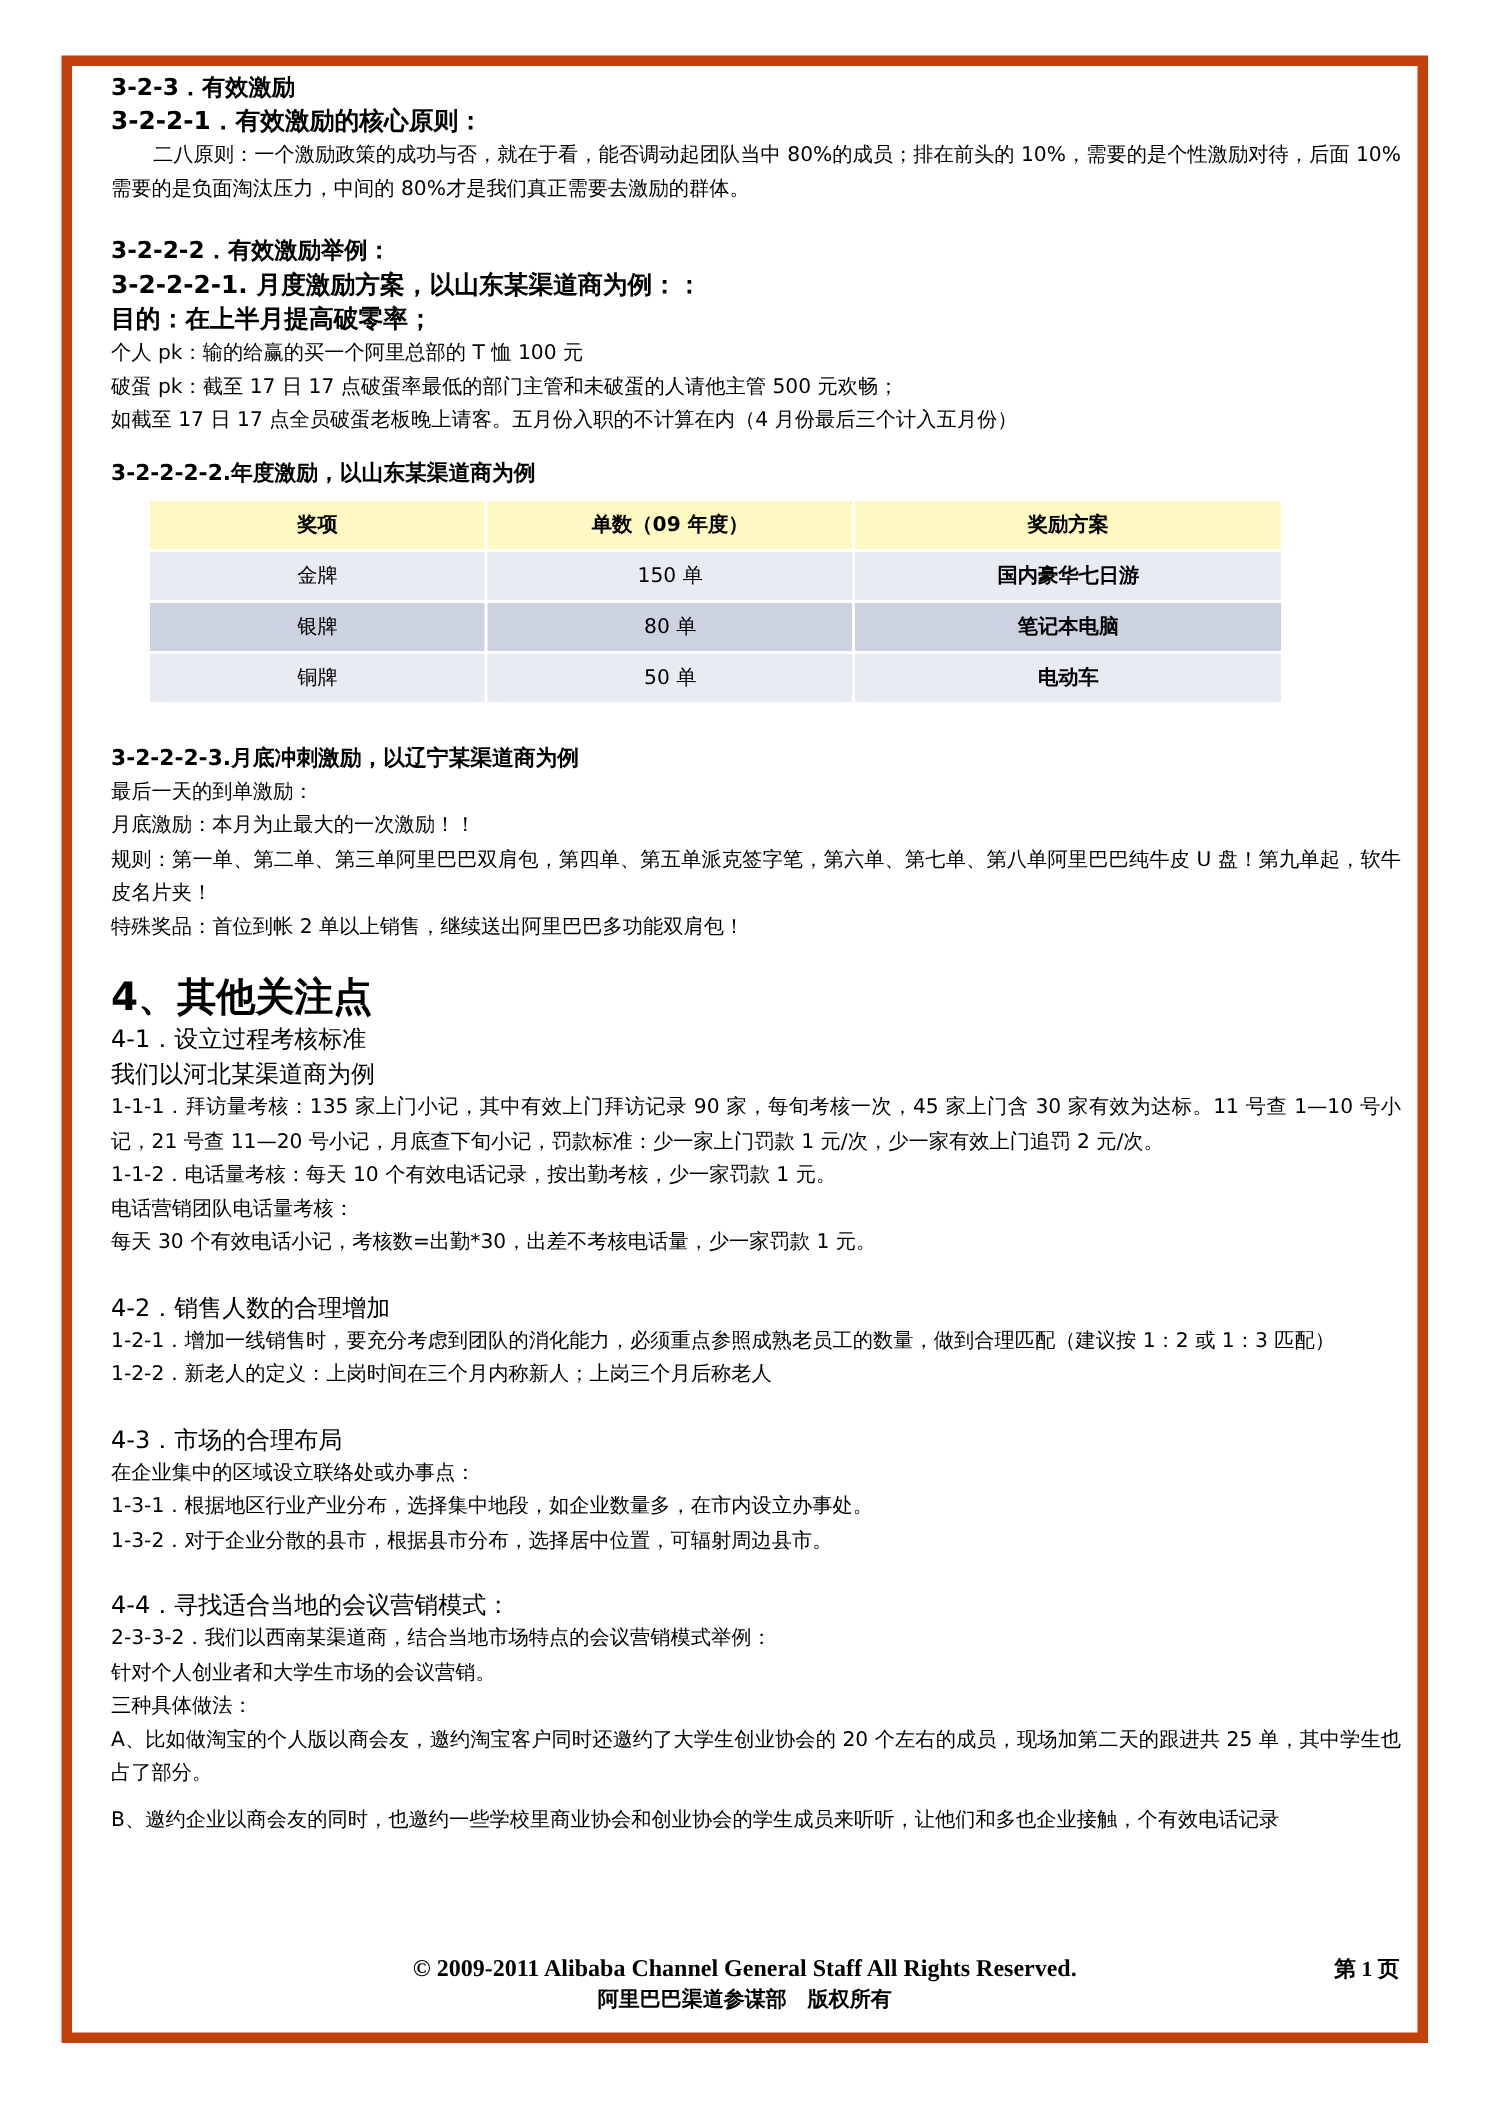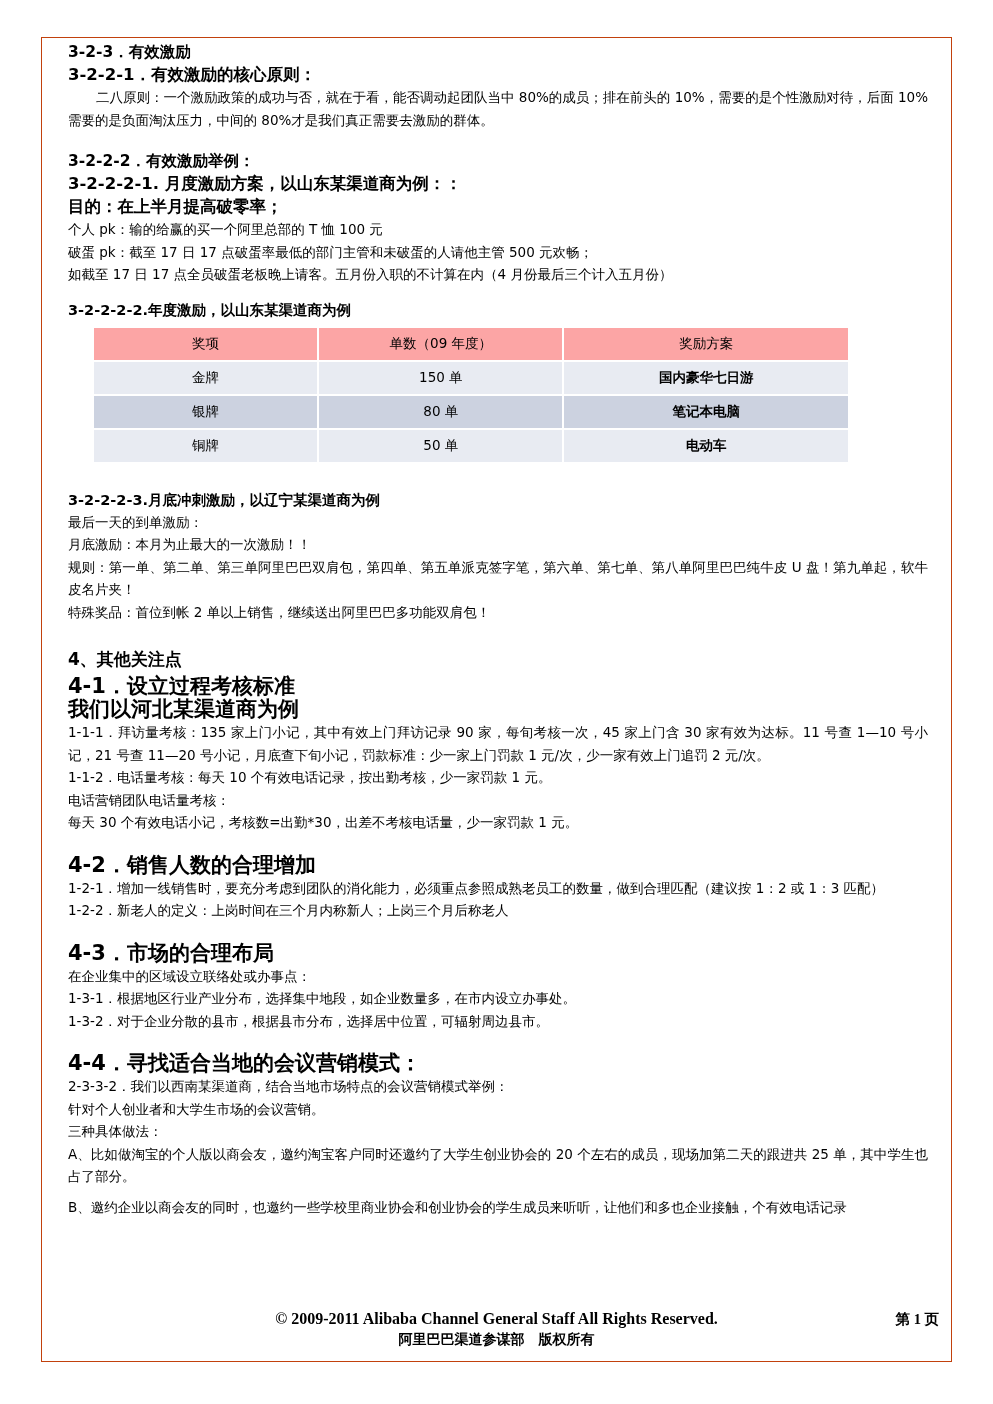--- a/index.html
+++ b/index.html
@@ -14,21 +14,21 @@
     color: #000000;
     -webkit-font-smoothing: none;
   }
 
   .page {
     position: absolute;
     left: 41px;
     top: 37px;
     width: 911px;
     height: 1325px;
-    border: 1px solid #c2410c;
+    border: 7px solid #c2410c;
     box-sizing: border-box;
     overflow: hidden;
   }
 
   .content {
     position: absolute;
     left: 26px;
     top: 4px;
     width: 860px;
   }
@@ -48,27 +48,27 @@
     margin: 0;
   }
   .h-bold-sm {
     font-weight: bold;
     font-size: 14.5px;
     line-height: 21px;
     margin: 0;
   }
   .h-big {
     font-weight: bold;
-    font-size: 17px;
+    font-size: 26px;
     line-height: 32px;
     margin: 0;
   }
   .h-sec {
-    font-weight: bold;
-    font-size: 21px;
+    font-weight: normal;
+    font-size: 16px;
     line-height: 23px;
     margin: 0;
   }
   .para {
     font-size: 13.5px;
     line-height: 22.5px;
     margin: 0;
     text-align: justify;
   }
   .para-indent {
@@ -89,22 +89,22 @@
     table-layout: fixed;
   }
   .award-table th,
   .award-table td {
     text-align: center;
     font-size: 13.5px;
     padding: 6px 2px;
     border: none;
   }
   .award-table th {
-    background: #fca5a5;
-    font-weight: normal;
+    background: #fef9c3;
+    font-weight: bold;
     color: #000000;
     height: 20px;
   }
   .award-table td {
     height: 20px;
   }
   .award-table tr.row-a td { background: #e8ebf2; }
   .award-table tr.row-b td { background: #ccd2e0; }
   .award-table td.c1 { font-weight: normal; }
   .award-table td.c2 { font-weight: normal; }

